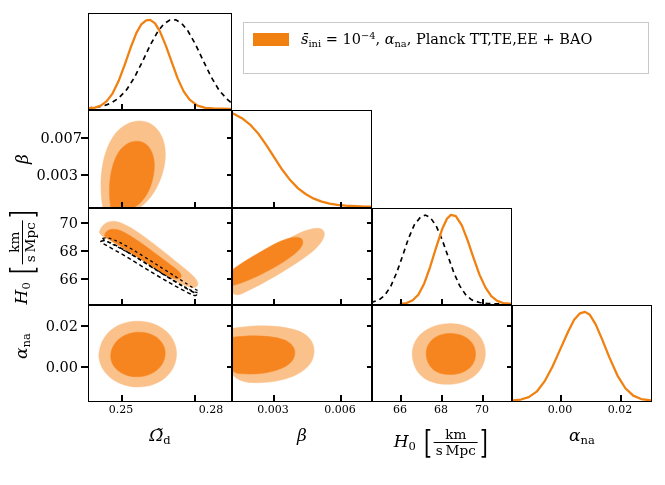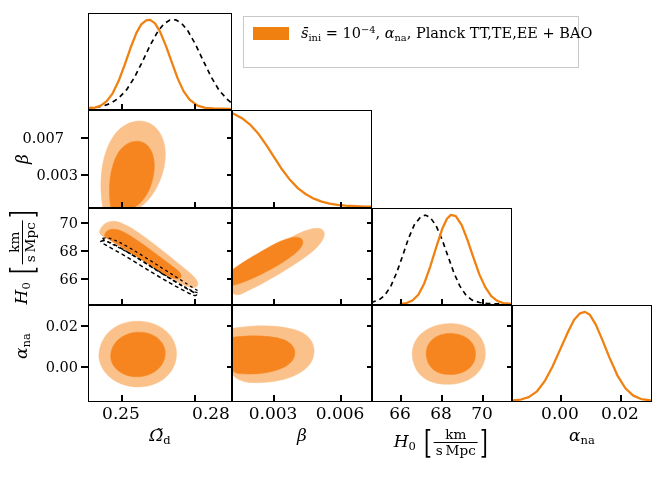--- a/index.html
+++ b/index.html
@@ -8,39 +8,39 @@
   #fig{position:absolute;left:0;top:0;width:665px;height:485px;}
   .panel{position:absolute;box-sizing:border-box;border:1.6px solid #000;background:#fff;overflow:hidden;}
   .panel svg{position:absolute;left:0;top:0;width:100%;height:100%;display:block;}
   
   .tk{position:absolute;background:#000;}
   .tkx{width:1.6px;height:7px;}
   .tkxs{width:1.6px;height:4.5px;}
   .tky{height:1.6px;width:7px;}
   .tkys{height:1.6px;width:4.5px;}
   
-  .xlab{position:absolute;font-size:17px;text-align:center;white-space:nowrap;
+  .xlab{position:absolute;font-size:11px;text-align:center;white-space:nowrap;
         transform:translateX(-50%);letter-spacing:0px;}
   .ylab{position:absolute;font-size:14.5px;text-align:right;white-space:nowrap;
         transform:translateY(-50%);}
   
   .axtitle{position:absolute;font-size:17px;white-space:nowrap;text-align:center;}
   .axtitle-y{position:absolute;font-size:17px;white-space:nowrap;
              transform-origin:50% 50%;}
   
   .sub{font-size:0.68em;vertical-align:-0.28em;}
   .sup{font-size:0.68em;vertical-align:0.5em;}
   .ital{font-style:italic;}
   .frac{display:inline-block;vertical-align:middle;text-align:center;font-size:0.8em;line-height:1.05;}
   .frac .num{display:block;border-bottom:1.2px solid #000;padding:0 2px;}
   .frac .den{display:block;padding:0 2px;}
   .brk{display:inline-block;font-size:1.9em;vertical-align:middle;font-weight:300;
        transform:scaleX(0.62);}
   
-  #legend{position:absolute;left:243px;top:16px;width:336px;height:52px;
+  #legend{position:absolute;left:243px;top:22px;width:406px;height:52px;
           border:1px solid #c9c9c9;background:#fff;box-sizing:border-box;
           padding:6px 9px 6px 9px;}
   .legrow{display:flex;align-items:center;height:20px;}
   .legswatch{width:36px;height:13px;background:#F08010;margin-right:12px;flex:0 0 auto;}
   .legdash{width:36px;height:0;border-top:1.7px dashed #000;margin-right:12px;flex:0 0 auto;}
   .legtxt{font-size:14.5px;white-space:nowrap;}
 </style>
 </head>
 <body>
 
@@ -182,21 +182,21 @@
   <div class="xlab" style="left:121px;top:403px;">0.25</div>
   <div class="xlab" style="left:211px;top:403px;">0.28</div>
   <div class="xlab" style="left:273px;top:403px;">0.003</div>
   <div class="xlab" style="left:340px;top:403px;">0.006</div>
   <div class="xlab" style="left:400px;top:403px;">66</div>
   <div class="xlab" style="left:441px;top:403px;">68</div>
   <div class="xlab" style="left:482px;top:403px;">70</div>
   <div class="xlab" style="left:560px;top:403px;">0.00</div>
   <div class="xlab" style="left:620px;top:403px;">0.02</div>
 
-  <div class="ylab" style="left:16px;top:138px;width:48px;">0.007</div>
+  <div class="ylab" style="left:34px;top:138px;width:48px;">0.007</div>
   <div class="ylab" style="left:30px;top:175px;width:48px;">0.003</div>
   <div class="ylab" style="left:48px;top:223px;width:30px;">70</div>
   <div class="ylab" style="left:48px;top:251px;width:30px;">68</div>
   <div class="ylab" style="left:48px;top:279px;width:30px;">66</div>
   <div class="ylab" style="left:30px;top:326px;width:48px;">0.02</div>
   <div class="ylab" style="left:30px;top:367px;width:48px;">0.00</div>
 
   <div class="axtitle" style="left:160px;top:425px;width:0;"><span style="display:inline-block;transform:translateX(-50%);"><span class="ital">Ω̃</span><span class="sub">d</span></span></div>
   <div class="axtitle" style="left:302px;top:425px;width:0;"><span style="display:inline-block;transform:translateX(-50%);"><span class="ital">β</span></span></div>
   <div class="axtitle" style="left:442px;top:423px;width:0;"><span style="display:inline-block;transform:translateX(-50%);white-space:nowrap;"><span class="ital">H</span><span class="sub">0</span>&nbsp;<span class="brk">[</span><span class="frac"><span class="num">km</span><span class="den">s Mpc</span></span><span class="brk">]</span></span></div>

